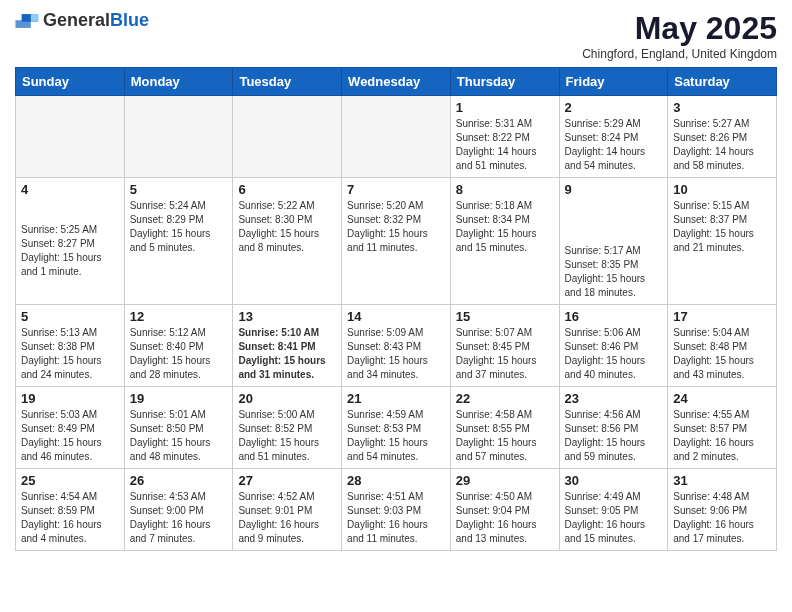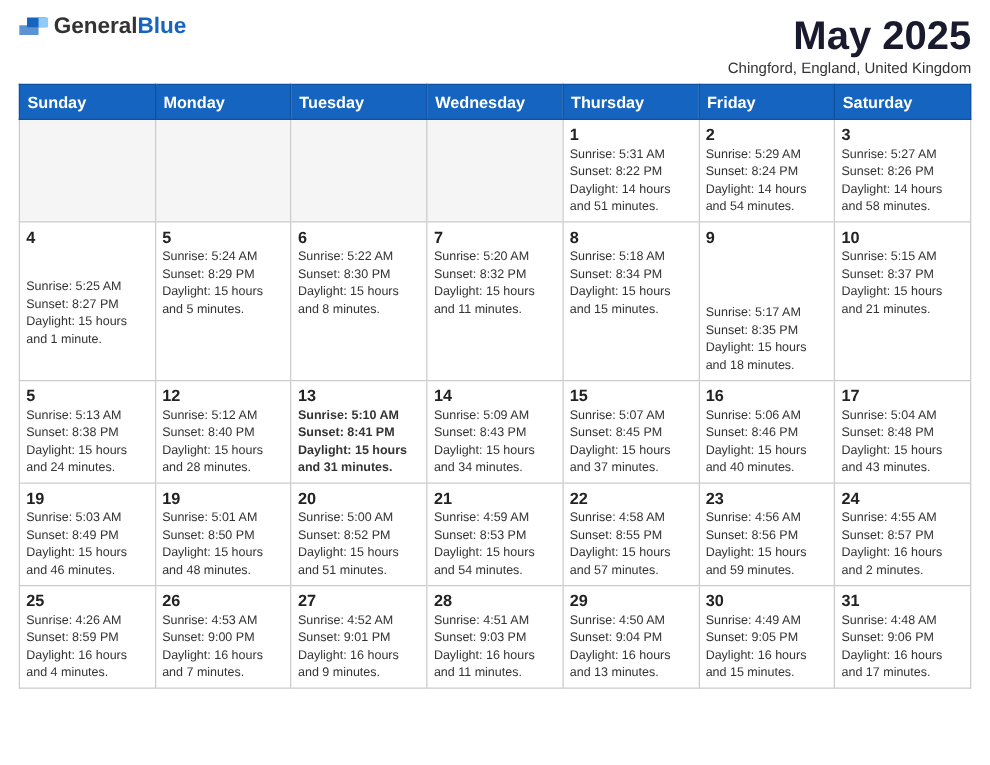--- a/index.html
+++ b/index.html
@@ -288,21 +288,21 @@
           <span class="day-number">24</span>
           <div class="cell-content" style="white-space: pre-line;">Sunrise: 4:55 AM
 Sunset: 8:57 PM
 Daylight: 16 hours
 and 2 minutes.</div>
         </td>
       </tr>
       <tr>
         <td>
           <span class="day-number">25</span>
-          <div class="cell-content" style="white-space: pre-line;">Sunrise: 4:26 AM
+          <div class="cell-content" style="white-space: pre-line;">Sunrise: 4:54 AM
 Sunset: 8:59 PM
 Daylight: 16 hours
 and 4 minutes.</div>
         </td>
         <td>
           <span class="day-number">26</span>
           <div class="cell-content" style="white-space: pre-line;">Sunrise: 4:53 AM
 Sunset: 9:00 PM
 Daylight: 16 hours
 and 7 minutes.</div>

